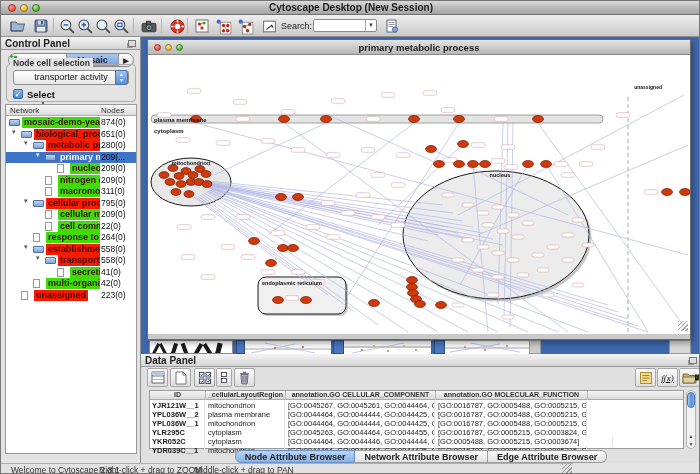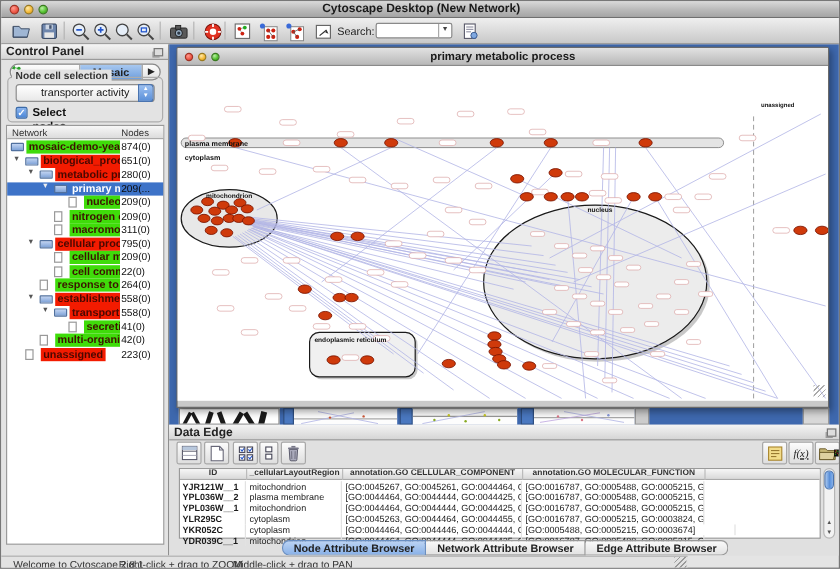--- a/index.html
+++ b/index.html
@@ -86,21 +86,21 @@
 </style>
 </head>
 <body>
 
 <div class="app">
 
   <div class="titlebar">
     <span class="tl red" style="left:7px"></span>
     <span class="tl yel" style="left:19px"></span>
     <span class="tl grn" style="left:31px"></span>
-    <span class="wtitle">Cytoscape Desktop (New Network)</span>
+    <span class="wtitle">Cytoscape Desktop (New Session)</span>
   </div>
 
   <div class="toolbar">
     <div class="tbtn" style="left:6px">
       <svg width="17" height="16" viewBox="0 0 16 16">
           <path d="M1.5 4h5l1.5 2H15l-1.8 7H1.5z" fill="#9fb6d4" stroke="#3a4a63" stroke-width="0.8"></path>
           <path d="M1.5 4v9h11.7" fill="none" stroke="#3a4a63" stroke-width="0.8"></path>
         </svg>
     </div>
     <div class="tbtn" style="left:30px">
@@ -586,21 +586,21 @@
             <text x="114" y="230" font-size="5.5" font-weight="bold" fill="#111" font-family="Liberation Sans, sans-serif" text-anchor="start">endoplasmic reticulum</text>
             <text x="514" y="34" font-size="5" font-weight="bold" fill="#111" font-family="Liberation Sans, sans-serif" text-anchor="end">unassigned</text>
           </svg>
         </div>
       <div class="nwgrip"></div>
     </div>
   </div>
 
   <div class="dpanel">
     <div class="phead" style="top:0">
-      <span>Data Edge</span>
+      <span>Data Panel</span>
       <span class="floatico"></span>
     </div>
     <div class="dbtn" style="left:6px">
       <svg width="14" height="13" viewBox="0 0 14 13">
           <rect x="1" y="1" width="12" height="11" fill="#fff" stroke="#556" stroke-width="0.9"></rect>
           <line x1="1" y1="5" x2="13" y2="5" stroke="#556" stroke-width="0.8"></line>
           <line x1="1" y1="8.5" x2="13" y2="8.5" stroke="#99a" stroke-width="0.7"></line>
           <rect x="1" y="1" width="12" height="3" fill="#b8c8dd"></rect>
         </svg>
     </div>

